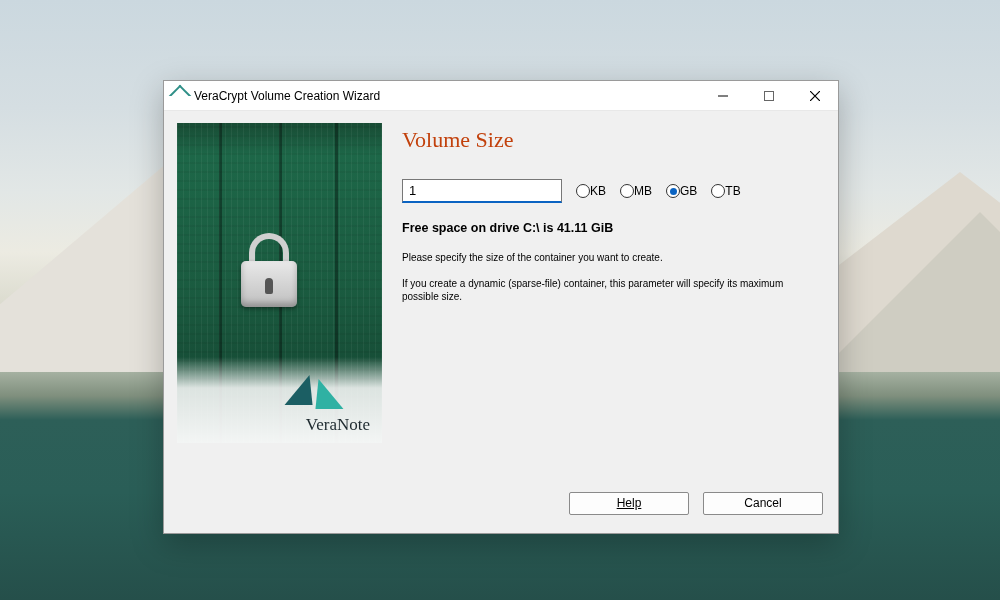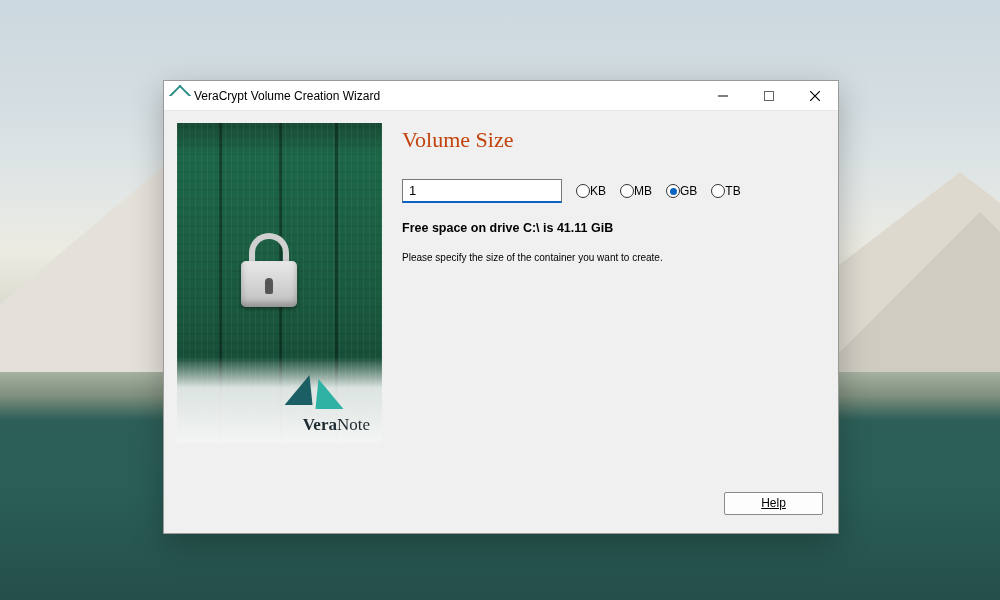--- a/index.html
+++ b/index.html
@@ -83,21 +83,21 @@
     display:flex; flex-direction:column; align-items:flex-end; justify-content:flex-end;
     padding: 0 12px 8px 0;
   }
   .brand-v { width: 52px; height: 38px; position: relative; margin-bottom: 2px; align-self:flex-end; margin-right:28px;}
   .brand-v::before, .brand-v::after {
     content:""; position:absolute; width:0; height:0; border-style:solid;
   }
   .brand-v::before { left:0; top:0; border-width: 0 14px 30px 14px; border-color: transparent transparent #1b5e63 transparent; transform: skewX(-20deg); }
   .brand-v::after  { left:20px; top:4px; border-width: 0 14px 30px 14px; border-color: transparent transparent #2fb1a3 transparent; transform: skewX(20deg); }
   .brand-text { font-family: Georgia, 'Times New Roman', serif; font-size: 17px; color:#1e2a2f; }
-  .brand-text b { font-weight: bold; }
+  .brand-text b { font-weight: normal; }
 
   .content { flex: 1; padding-top: 4px; }
   .heading { font-family: Georgia, 'Times New Roman', serif; font-weight: normal; font-size: 22px; color: #c2410c; margin-bottom: 26px; }
 
   .size-row { display: flex; align-items: center; gap: 14px; margin-bottom: 18px; }
   .size-input {
     width: 160px; height: 24px; padding: 2px 6px; font-size: 13px;
     border: 1px solid #777; border-bottom: 2px solid #0a63c2; background:#fff;
   }
   .unit { display: inline-flex; align-items: center; gap: 0; font-size: 12px; color:#000; }
@@ -110,21 +110,21 @@
   }
 
   .freespace { font-weight: bold; font-size: 12.5px; margin-bottom: 16px; color:#000; }
   .para { font-size: 10px; color:#000; line-height: 1.35; margin-bottom: 12px; max-width: 410px; }
 
   .footer {
     height: 40px; display: flex; align-items: center; justify-content: flex-end; gap: 14px;
     padding-right: 2px;
   }
   .btn {
-    width: 99px; height: 23px; font-size: 12px; background: #fdfdfd;
+    width: 120px; height: 23px; font-size: 12px; background: #fdfdfd;
     border: 1px solid #8a8a8a; border-radius: 2px; cursor: default;
     display:flex; align-items:center; justify-content:center; color:#000;
   }
   .btn.primary { border: 2px solid #0a63c2; }
   .btn .ul { text-decoration: underline; }
 </style>
 </head>
 <body>
 
 <div class="desktop">
@@ -191,23 +191,27 @@
             </label>
             <label class="unit">
               <span class="radio"></span>
               <span>TB</span>
             </label>
           </div>
 
           <div class="freespace">Free space on drive C:\ is 41.11 GiB</div>
 
           <p class="para">Please specify the size of the container you want to create.</p>
+          <p class="para">If you create a dynamic (sparse-file) container, this parameter will specify its maximum possible size.</p>
         </div>
       </div>
 
       <div class="footer">
         <button class="btn">
           <span class="ul">Help</span>
         </button>
+        <button class="btn">
+          <span>Cancel</span>
+        </button>
       </div>
     </div>
   </div>
 </div>
 
 </body></html>

